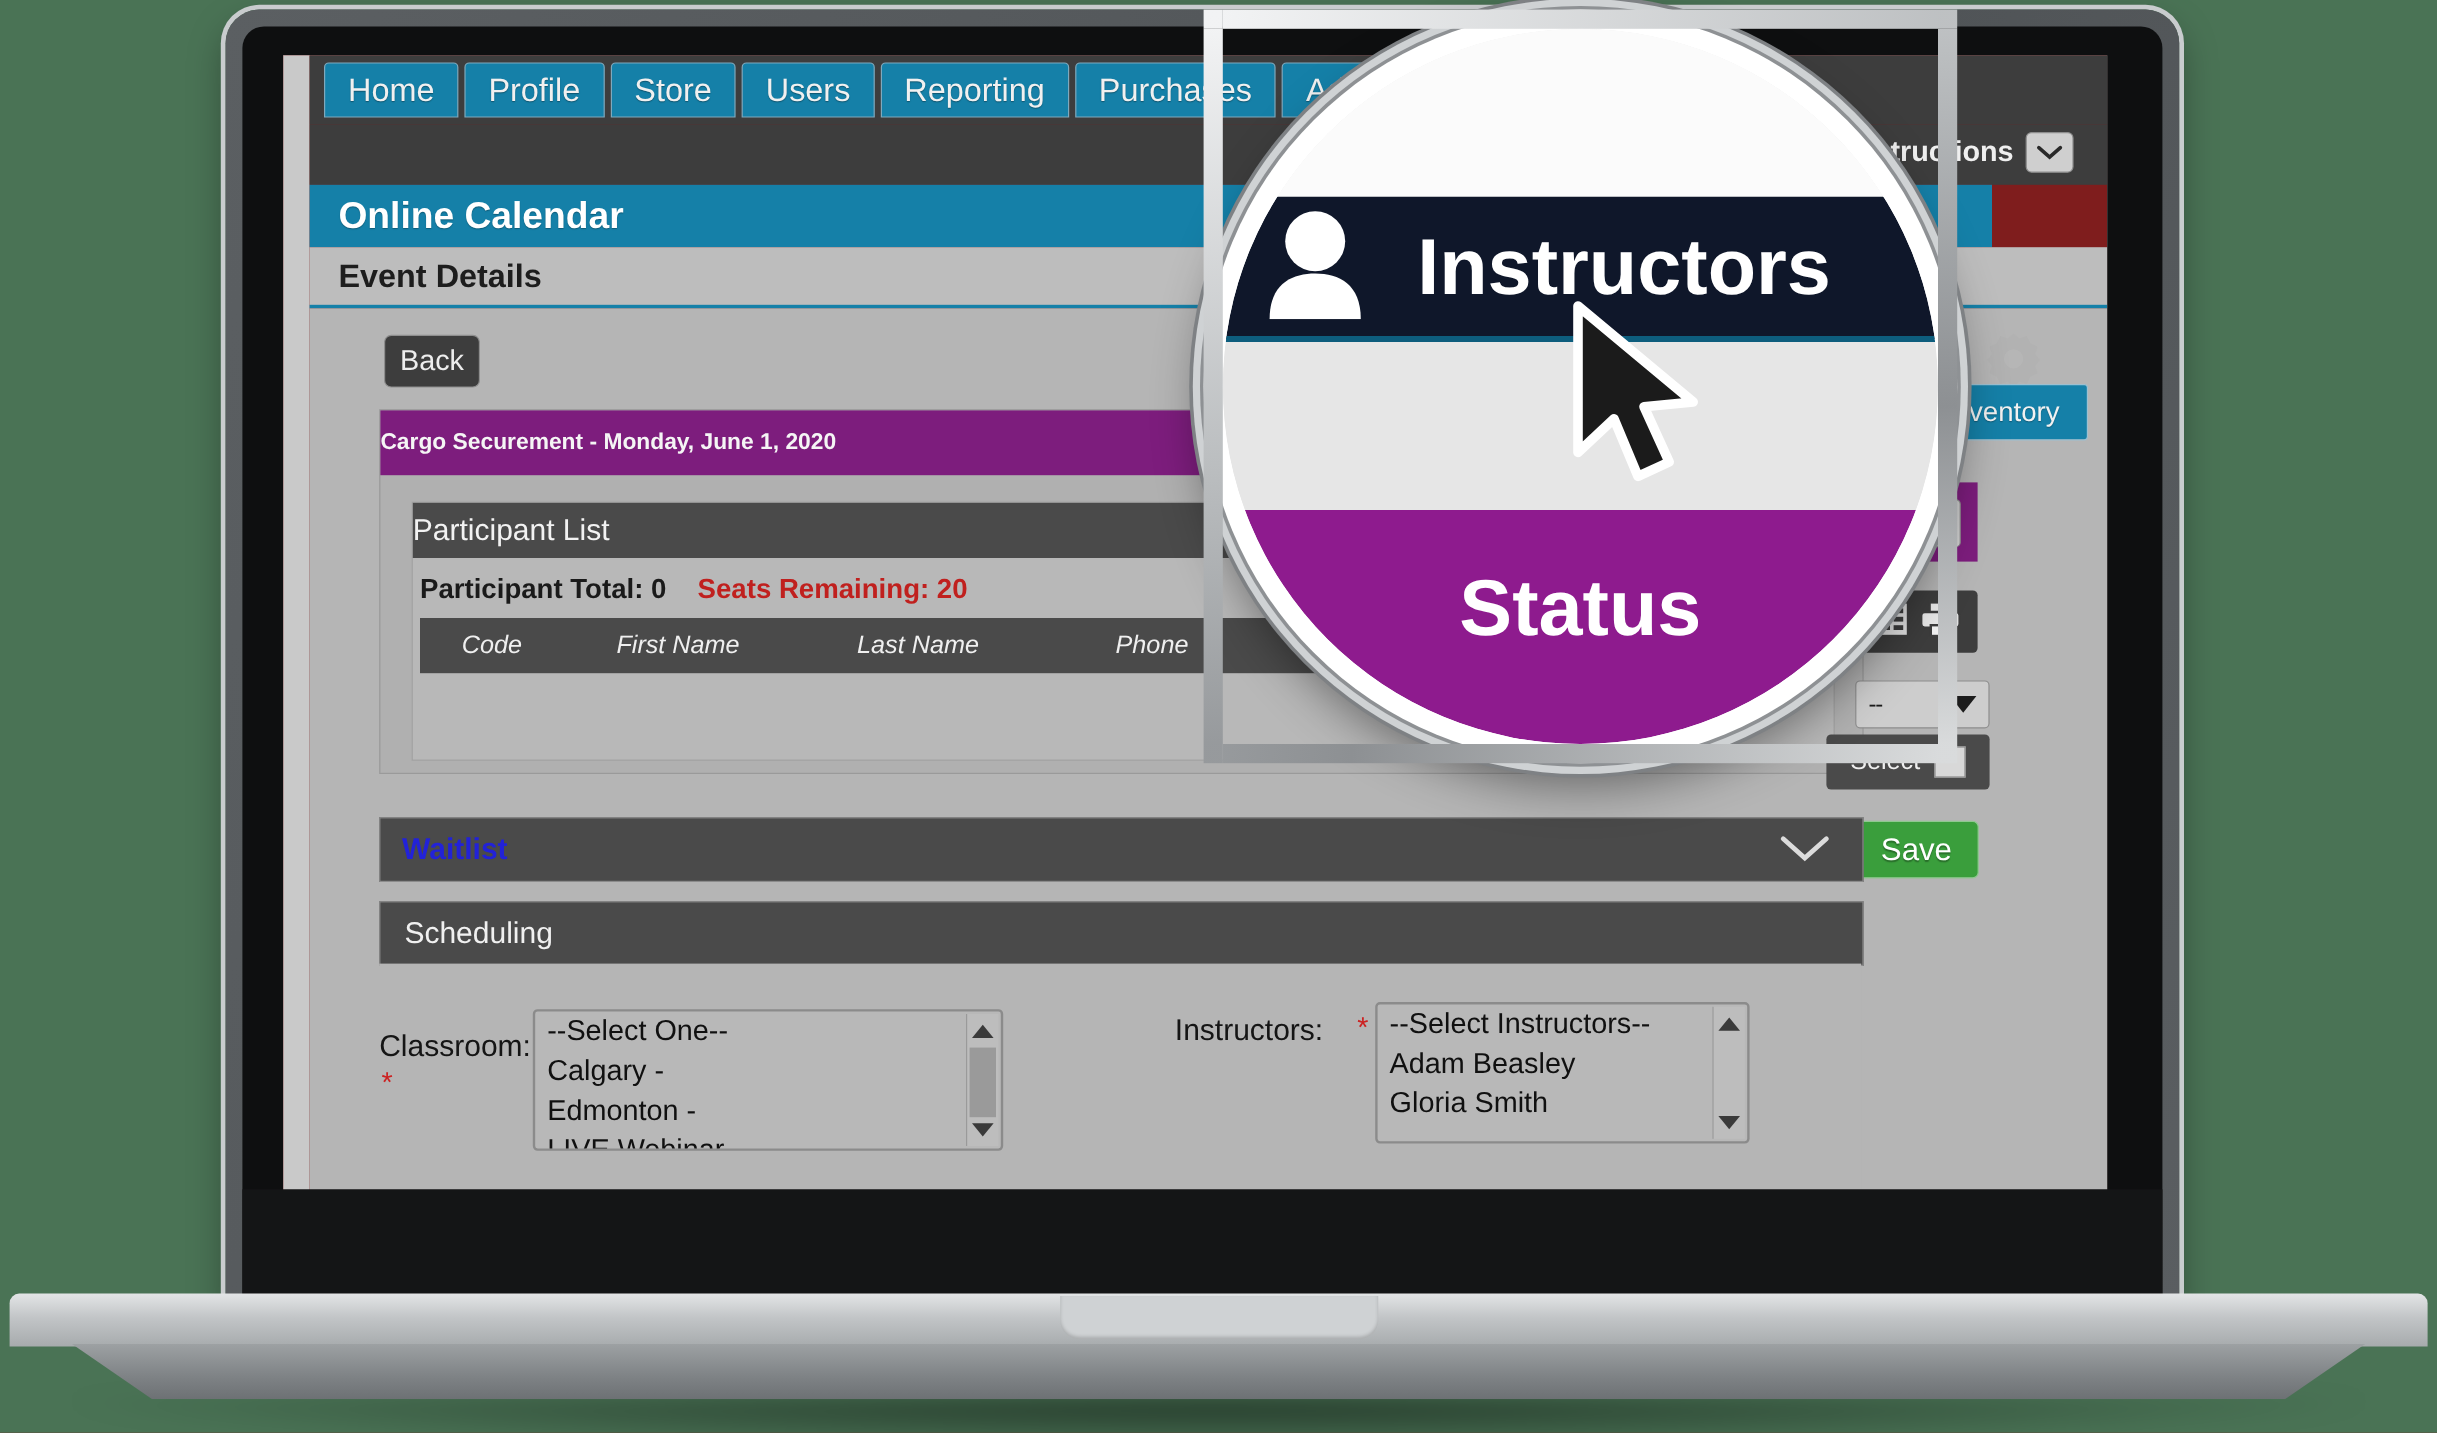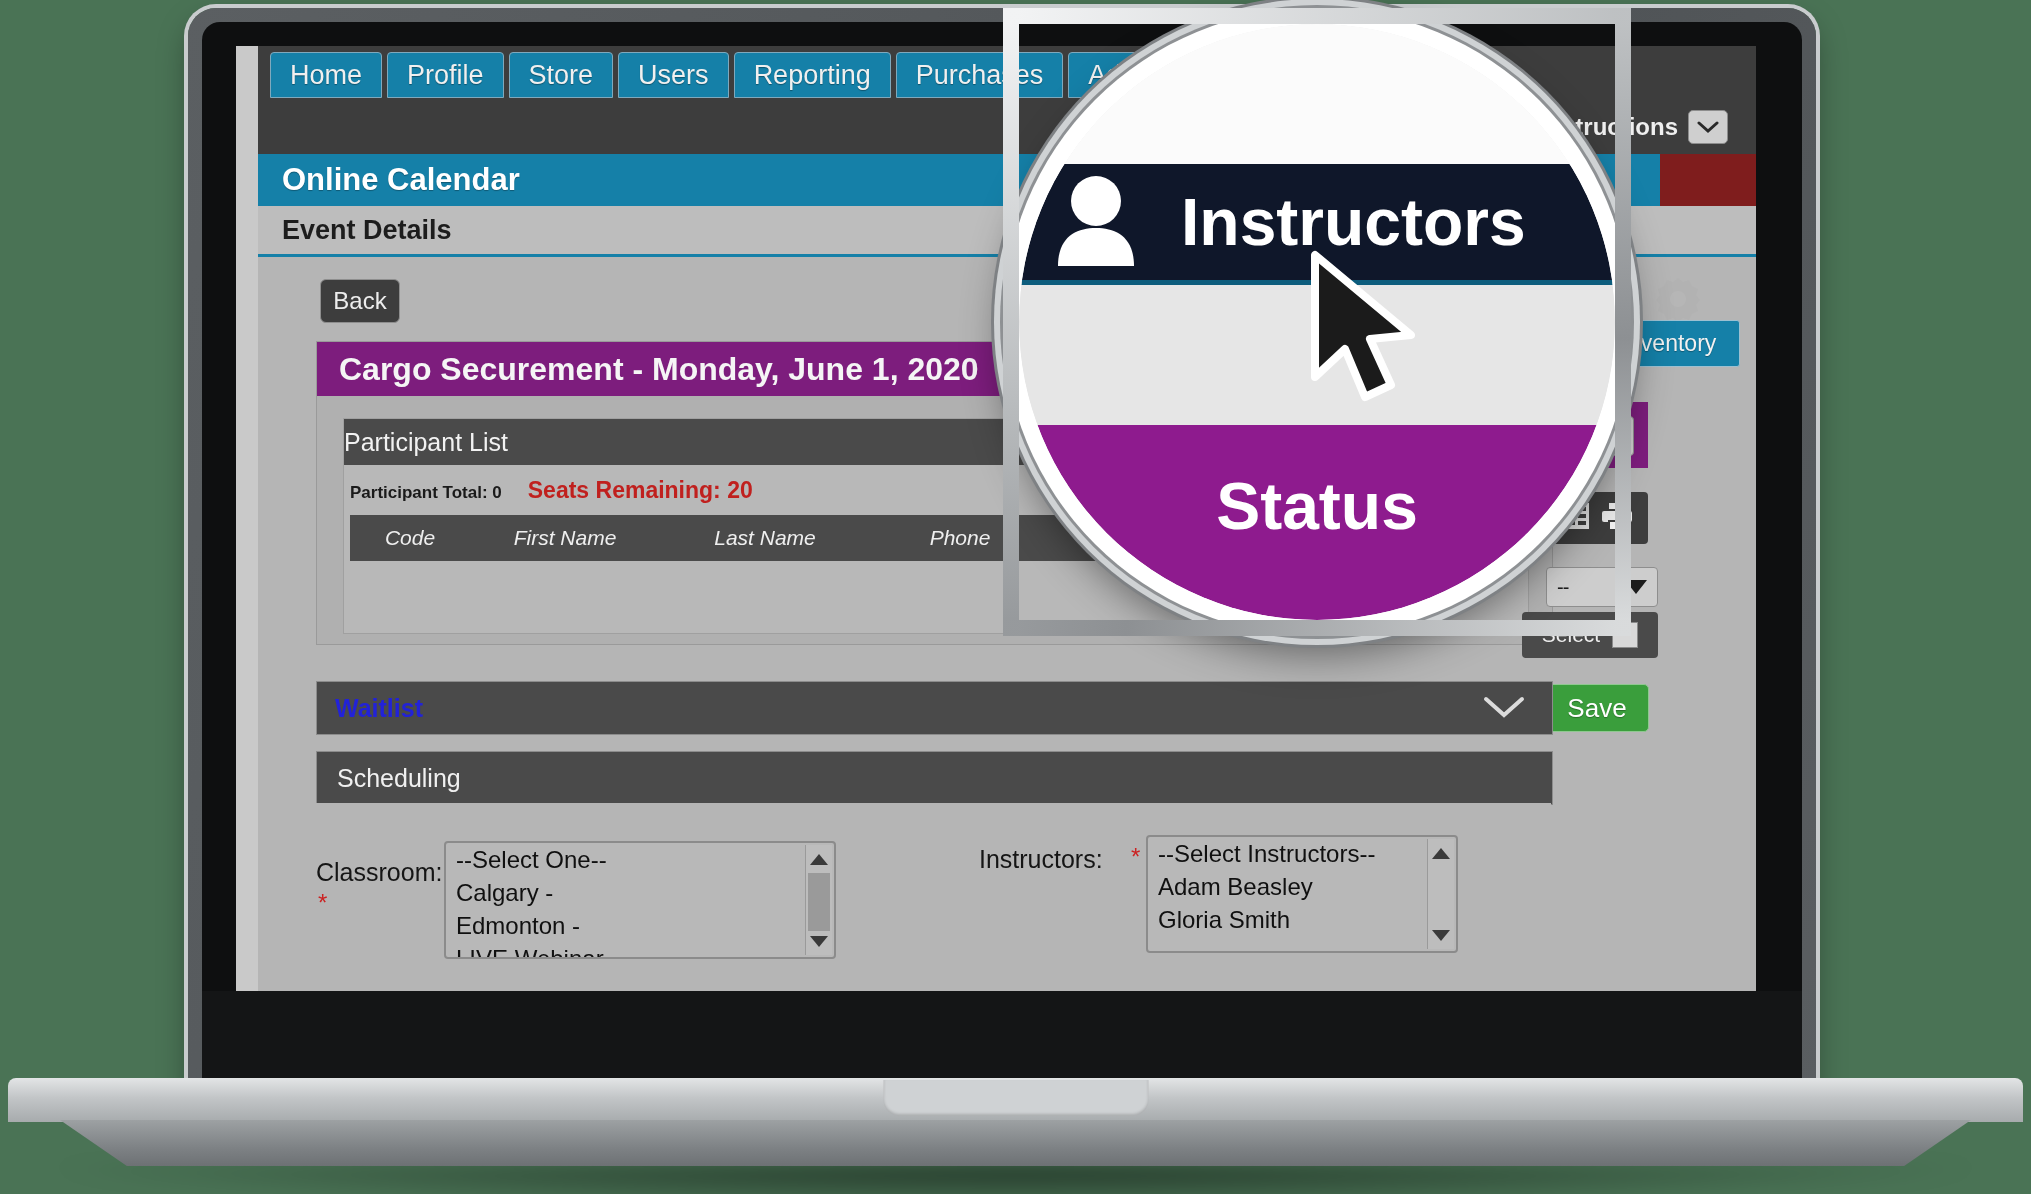--- a/index.html
+++ b/index.html
@@ -113,34 +113,34 @@
 
   
   .card{
     position:absolute;left:58px;top:84px;width:1235px;height:302px;
     background:#b0b0b0;border:1px solid #9a9a9a;
   }
   .card-head{
     position:absolute;left:0;top:0;width:100%;height:54px;background:#7d1d7d;
     display:flex;align-items:center;
   }
-  .card-head .t{color:#f5f5f5;font-size:32px;font-weight:bold;padding-left:22px;}
+  .card-head .t{color:#f5f5f5;font-size:19px;font-weight:bold;}
 
   .panel{
     position:absolute;left:26px;top:76px;width:1184px;height:214px;
     background:#b8b8b8;border:1px solid #a0a0a0;
   }
   .panel-head{
     position:absolute;left:0;top:0;width:100%;height:46px;background:#4a4a4a;
     display:flex;align-items:center;
   }
   .panel-head .t{color:#f2f2f2;font-size:25px;padding-left:0;}
 
   .counts{position:absolute;left:0;top:58px;display:flex;align-items:baseline;gap:26px;padding-left:6px;}
-  .cnt-total{color:#1a1a1a;font-size:17px;font-weight:bold;}
+  .cnt-total{color:#1a1a1a;font-size:23px;font-weight:bold;}
   .cnt-seats{color:#c0201e;font-size:23px;font-weight:bold;}
 
   .ptable-head{
     position:absolute;left:6px;top:96px;width:1172px;height:46px;background:#4a4a4a;
     display:flex;align-items:center;font-style:italic;
   }
   .ptable-head .col{color:#efefef;font-size:21px;text-align:center;}
 
   
   .inv-btn{

